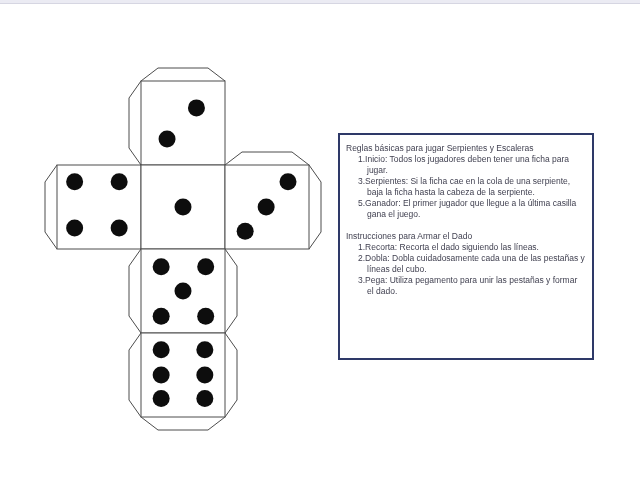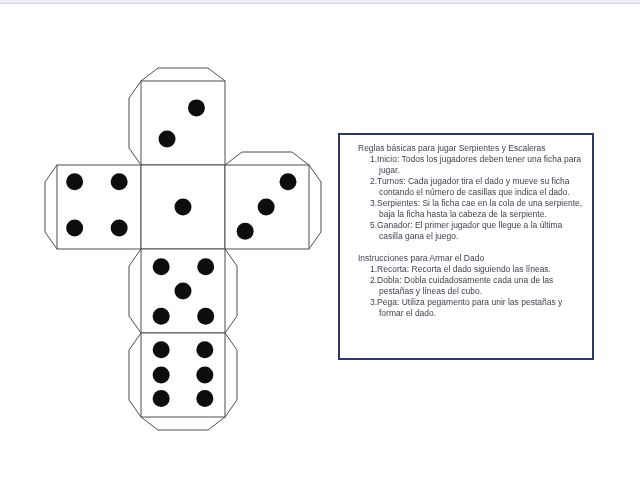--- a/index.html
+++ b/index.html
@@ -29,25 +29,24 @@
     height: 227px;
     background: #ffffff;
     border: 2px solid #2e3968;
     padding: 8px 6px 6px 6px;
     color: #3f3f4f;
     font-size: 8.5px;
     line-height: 11px;
   }
   .panel-title {
     padding: 0;
-    margin-left: 12px;
   }
   .panel ol {
     list-style: none;
-    margin: 0 0 11px 16px;
+    margin: 0 0 11px 4px;
   }
   .panel li {
     padding-left: 17px;
     text-indent: -9px;
   }
 </style>
 </head>
 <body>
 
 <div class="top-band"></div>
@@ -102,21 +101,20 @@
       <circle cx="161.16" cy="398.52" r="8.5" fill="#0d0d0d"></circle>
       <circle cx="204.84" cy="398.52" r="8.5" fill="#0d0d0d"></circle>
     </g>
   </svg>
 
 <div class="panel">
   <div>
     <div class="panel-title">Reglas básicas para jugar Serpientes y Escaleras</div>
     <ol>
         <li>1.Inicio: Todos los jugadores deben tener una ficha para jugar.</li>
-        <li>2.Turnos: Cada jugador tira el dado y mueve su ficha contando el número de casillas que indica el dado.</li>
         <li>3.Serpientes: Si la ficha cae en la cola de una serpiente, baja la ficha hasta la cabeza de la serpiente.</li>
         <li>5.Ganador: El primer jugador que llegue a la última casilla gana el juego.</li>
       </ol>
   </div>
   <div>
     <div class="panel-title">Instrucciones para Armar el Dado</div>
     <ol>
         <li>1.Recorta: Recorta el dado siguiendo las líneas.</li>
         <li>2.Dobla: Dobla cuidadosamente cada una de las pestañas y líneas del cubo.</li>
         <li>3.Pega: Utiliza pegamento para unir las pestañas y formar el dado.</li>

